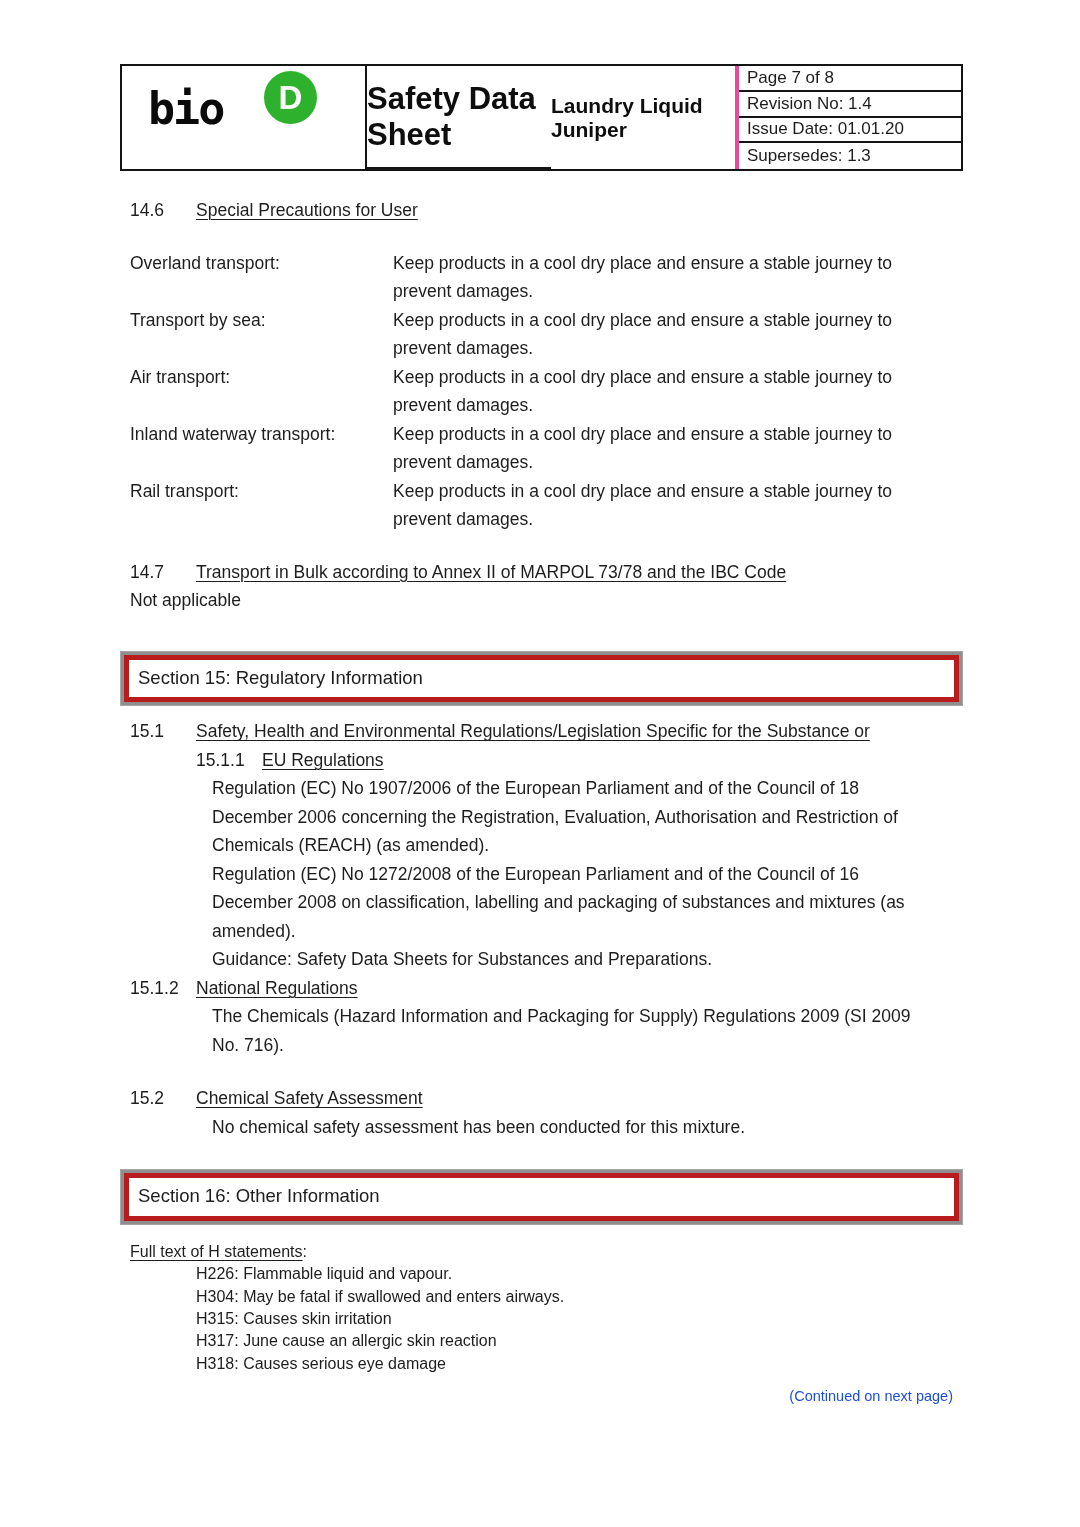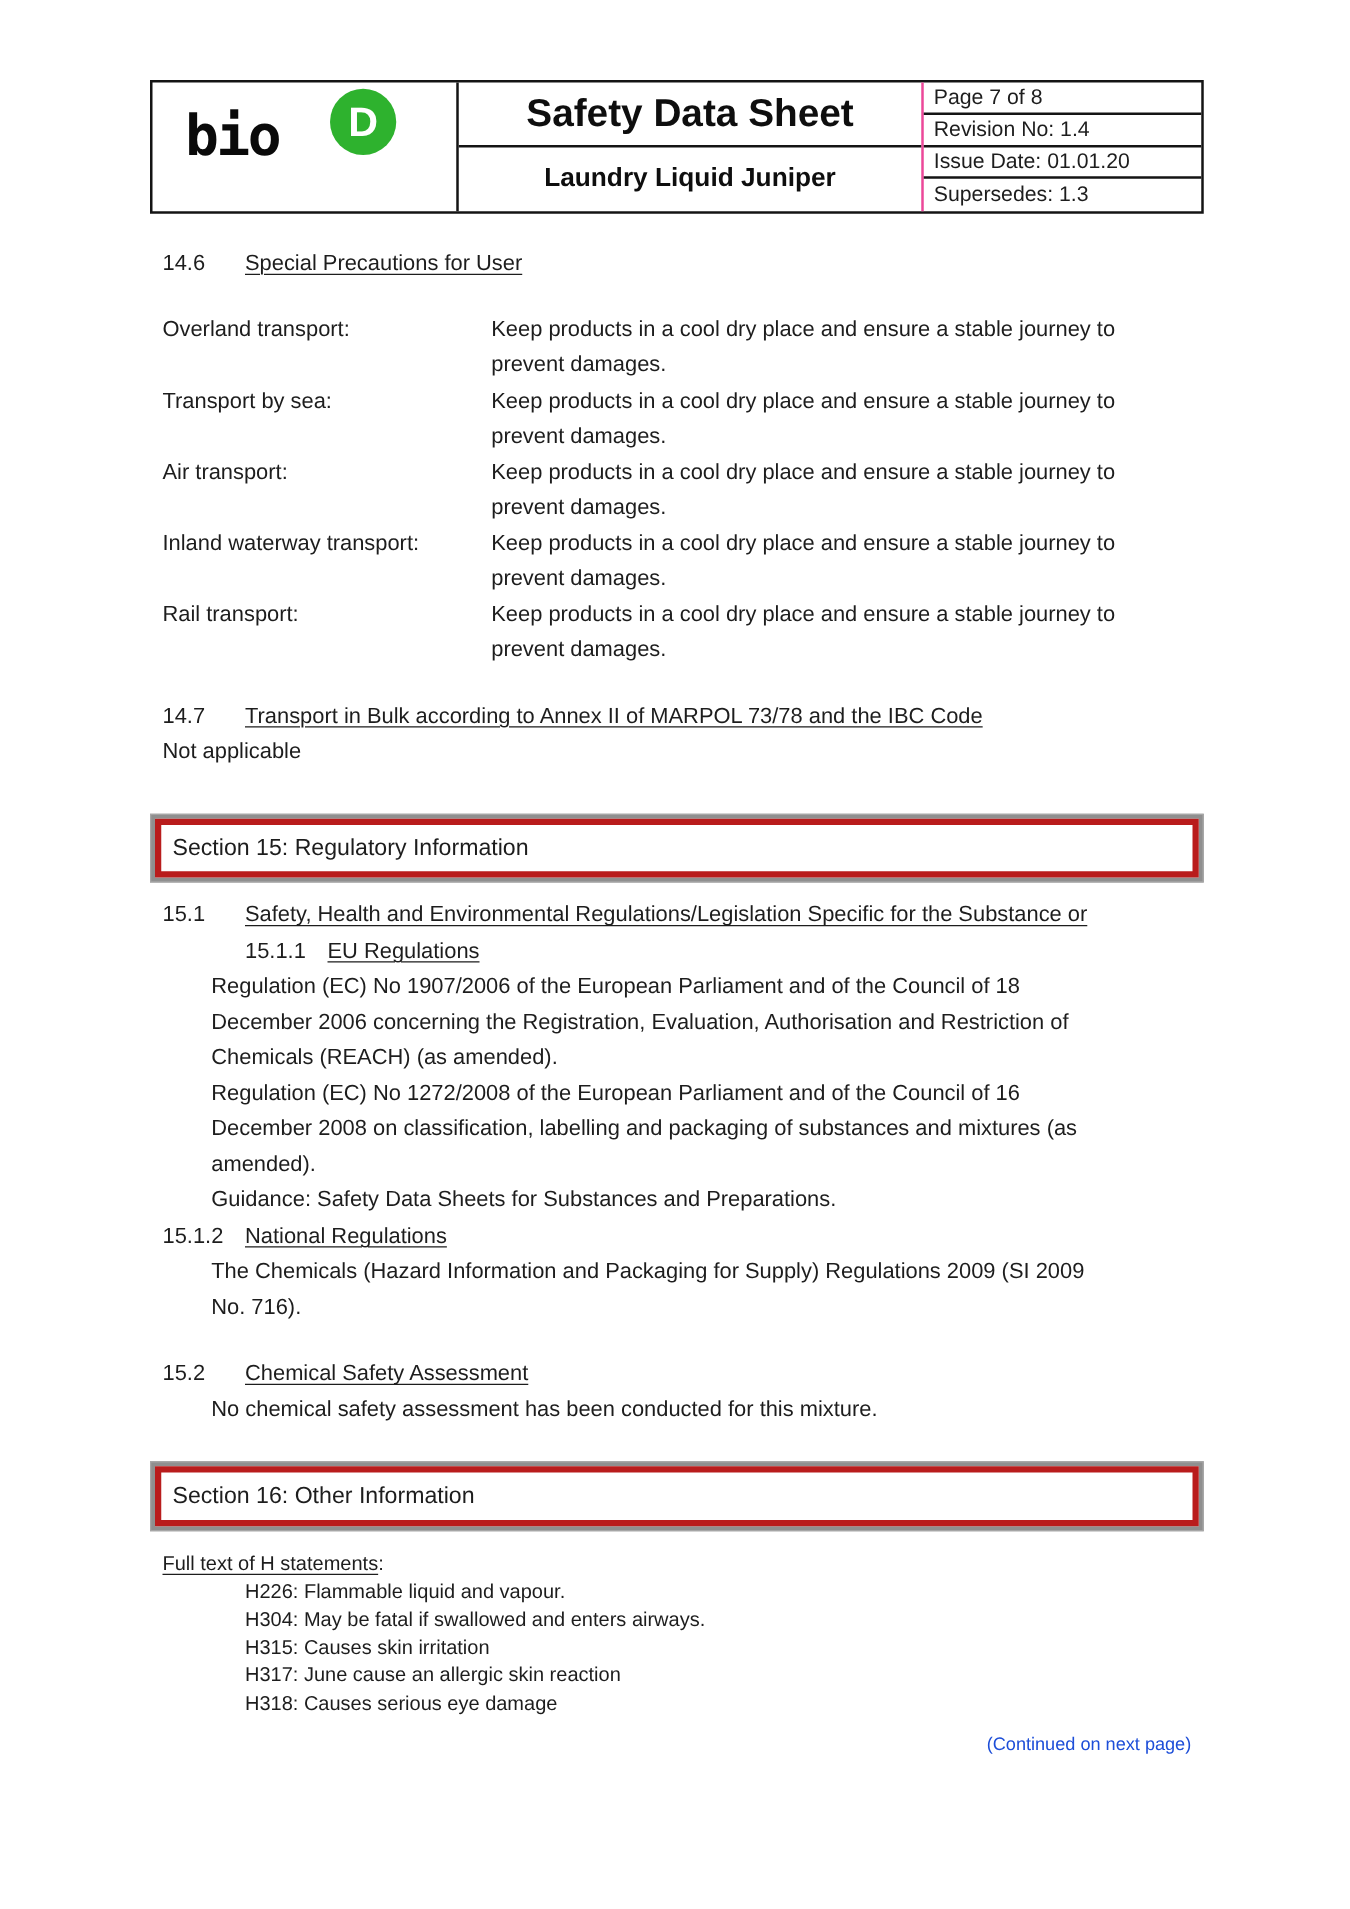--- a/index.html
+++ b/index.html
@@ -18,21 +18,21 @@
     position:absolute; left:26px; top:20px;
     font-family:"DejaVu Sans Mono", monospace; font-weight:bold;
     font-size:45px; line-height:1; letter-spacing:-2px; color:#0a0a0a;
   }
   .logo-badge {
     position:absolute; left:142px; top:5px; width:53px; height:53px;
     border-radius:50%; background:var(--logo-green, #2eb22e);
     color:#ffffff; font-weight:bold; font-size:33px;
     display:flex; align-items:center; justify-content:center;
   }
-  .hdr-title-cell { flex:0 0 372px; border-right:2px solid #ec4899; display:flex; flex-direction:column; }
+  .hdr-title-cell { flex:0 0 372px; border-right:4px solid #ec4899; display:flex; flex-direction:row; }
   .hdr-title {
     flex:1 1 50%; border-bottom:2px solid #141414;
     display:flex; align-items:center; justify-content:center;
     font-size:31px; font-weight:bold; color:#0e0e0e;
   }
   .hdr-subtitle {
     flex:1 1 50%; display:flex; align-items:center; justify-content:center;
     font-size:21px; font-weight:bold; color:#0e0e0e;
   }
   .hdr-info-cell { flex:1 1 auto; display:flex; flex-direction:column; }
@@ -52,21 +52,21 @@
   .t-label { flex:0 0 263px; line-height:28.5px; }
   .t-value { width:545px; line-height:28.5px; }
   .mt24 { margin-top:24px; }
   .mt25 { margin-top:25px; }
   .banner { margin-left:-10px; width:843px; background:#8f8f8f; border:1px solid #a6a6a6; padding:3px; }
   .banner-inner { background:#ffffff; border:5px solid #b91c1c; padding:6px 9px 7px 9px; font-size:18.5px; line-height:1.35; }
   .banner-15 { margin-top:36px; }
   .banner-16 { margin-top:28px; }
   .h15-1 { margin-top:11px; }
   .indent { margin-left:66px; }
-  .para { margin-left:39px; width:712px; line-height:28.5px; }
+  .para { margin-left:82px; width:712px; line-height:28.5px; }
   .hstmt-head { margin-top:15px; font-size:16px; line-height:23px; }
   .hline { margin-left:66px; font-size:16px; line-height:22.3px; }
   .continued { margin-top:13px; width:823px; text-align:right; font-size:14.5px; color:#1d4ed8; }
 </style>
 </head>
 <body>
 
 <div class="page">
 
   <div class="hdr">

